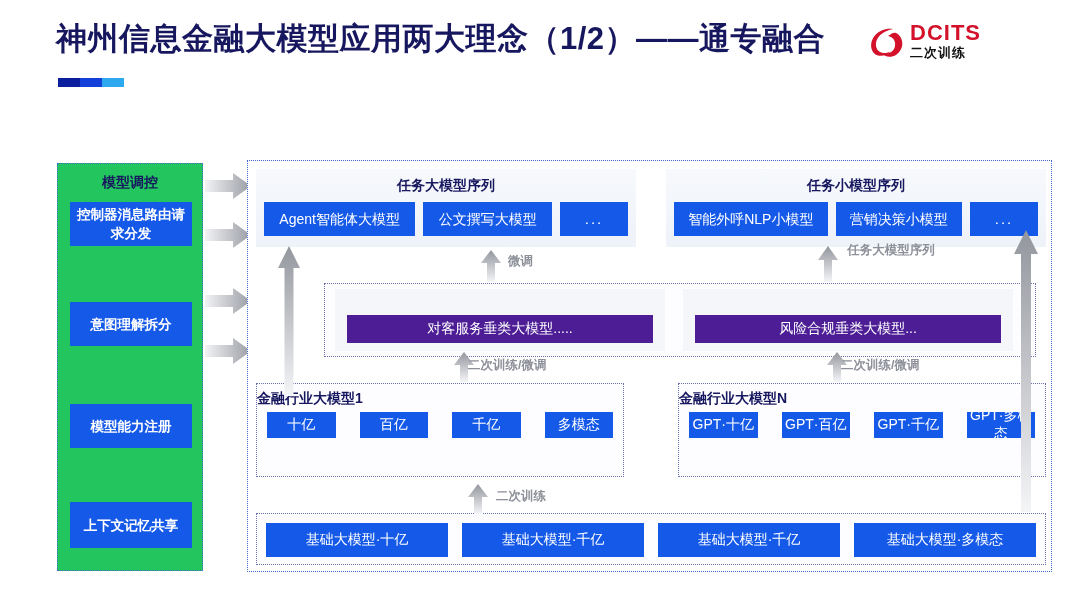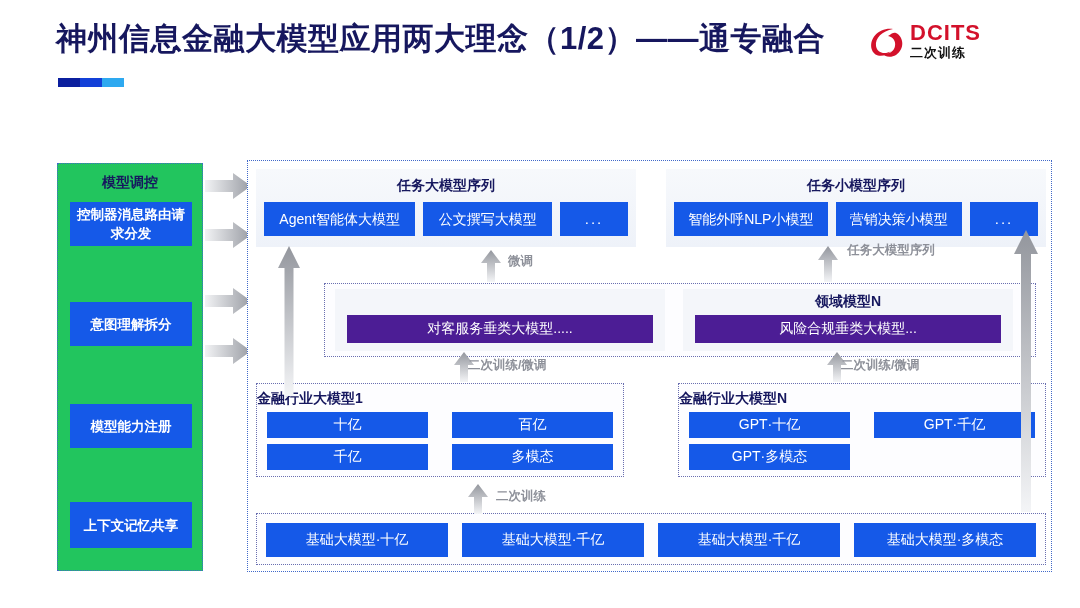--- a/index.html
+++ b/index.html
@@ -105,21 +105,21 @@
     display:flex; align-items:center; justify-content:center;
   }
 
   
   .indband { position:absolute; top:222px; height:94px; border:1.4px dotted #6a6fb0; background:#fdfdff; }
   .ind-left  { left:8px;   width:368px; }
   .ind-right { left:430px; width:368px; }
   .ind-title { position:absolute; left:0; right:0; top:6px; font-size:14px; font-weight:bold; color:#16175e; }
   .ind-grid {
     position:absolute; left:10px; right:10px; top:28px;
-    display:grid; grid-template-columns:1fr 1fr; gap:6px 24px;text-align:center;
+    display:grid; grid-template-columns:1fr 1fr 1fr 1fr; gap:6px 24px;text-align:center;
   }
   .ind-chip {
     background:#1559e8; color:#fff; font-size:14px; height:26px;
     display:flex; align-items:center; justify-content:center;
   }
 
   
   .baseband {
     position:absolute; left:8px; top:352px; width:790px; height:52px;
     border:1.4px dotted #6a6fb0; background:#fdfdff;
@@ -224,39 +224,39 @@
         <div class="chip wide">营销决策小模型</div>
         <div class="chip dots">...</div>
       </div>
     </div>
 
     <div class="domainband">
       <div class="dm-cell dm-left">
         <div class="dm-chip">对客服务垂类大模型.....</div>
       </div>
       <div class="dm-cell dm-right">
-        <div class="dm-title">领域模型N</div>
         <div class="dm-chip">风险合规垂类大模型...</div>
       </div>
     </div>
 
     <div class="indband ind-left">
       <div class="ind-title">金融行业大模型1</div>
       <div class="ind-grid">
         <div class="ind-chip">十亿</div>
         <div class="ind-chip">百亿</div>
         <div class="ind-chip">千亿</div>
         <div class="ind-chip">多模态</div>
       </div>
     </div>
 
     <div class="indband ind-right">
       <div class="ind-title">金融行业大模型N</div>
       <div class="ind-grid">
         <div class="ind-chip">GPT·十亿</div>
+        <div class="ind-chip">GPT·百亿</div>
         <div class="ind-chip">GPT·千亿</div>
         <div class="ind-chip">GPT·多模态</div>
       </div>
     </div>
 
     <div class="baseband">
       <div class="base-row">
         <div class="base-chip">基础大模型·十亿</div>
         <div class="base-chip">基础大模型·千亿</div>
         <div class="base-chip">基础大模型·千亿</div>

